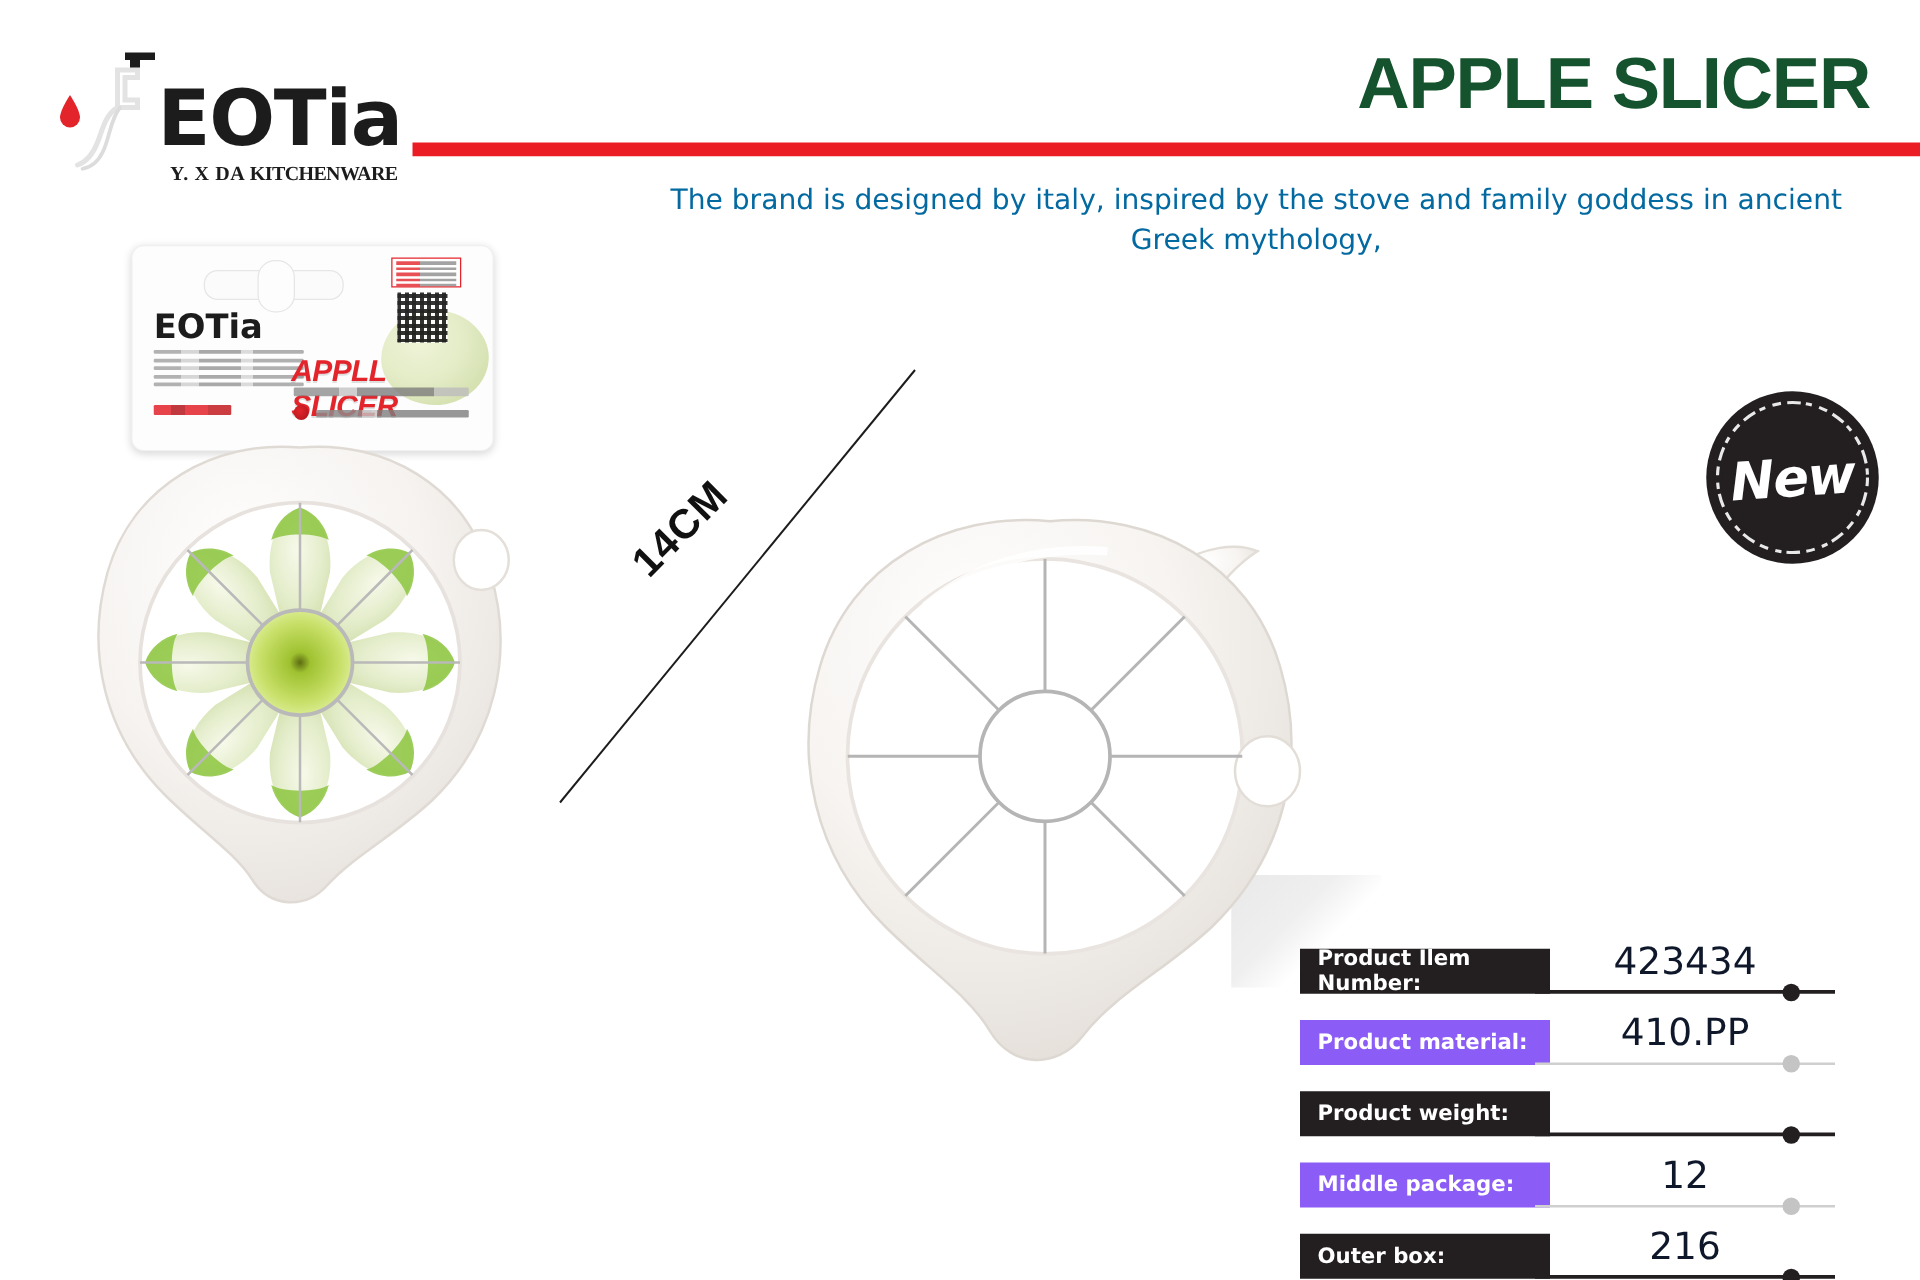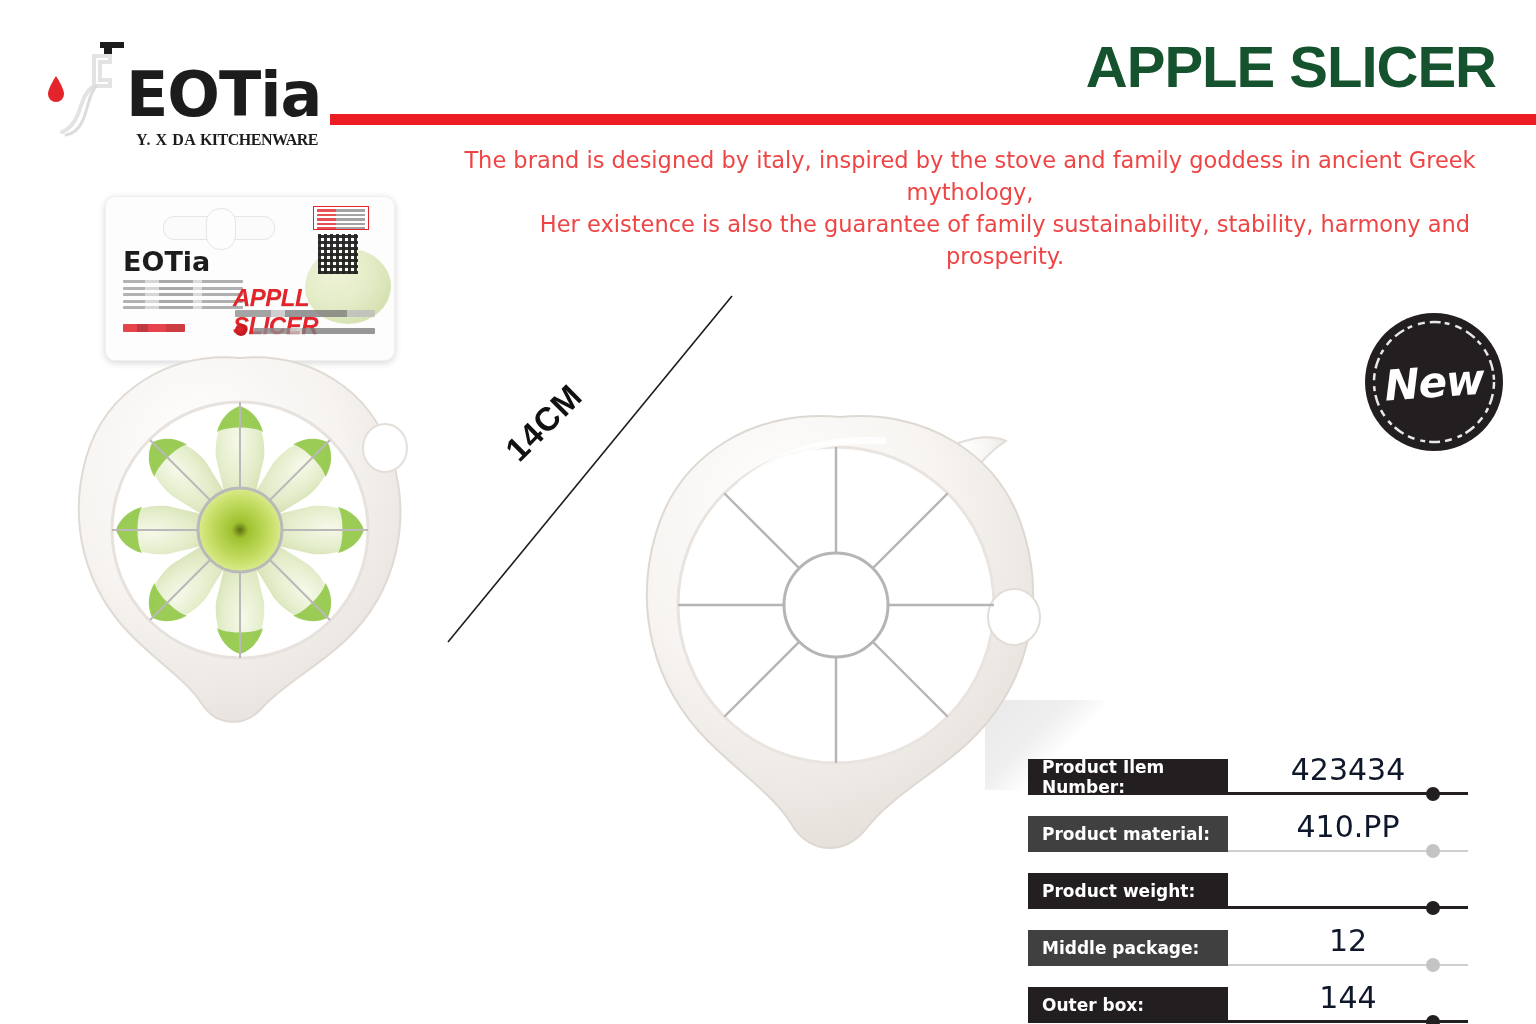--- a/index.html
+++ b/index.html
@@ -39,21 +39,21 @@
     font-size:58px;font-weight:700;color:#14532d;letter-spacing:-1px;
     font-family:"Liberation Sans","DejaVu Sans",sans-serif;line-height:1;
   }
   .rule{
     position:absolute;left:330px;top:114px;width:1206px;height:11px;background:#ec1c24;
   }
 
   
   .tagline{
     position:absolute;left:430px;top:144px;width:1080px;
-    text-align:center;color:#ef4444;font-size:22.5px;line-height:32px;
+    text-align:center;color:#0369a1;font-size:22.5px;line-height:32px;
     font-family:"DejaVu Sans","Liberation Sans",sans-serif;
   }
   .tagline div:last-child{padding-left:70px;}
 
   
   .pack{position:absolute;left:105px;top:196px;width:290px;height:165px;}
   .pack-card{
     position:absolute;inset:0;background:#fdfdfd;border-radius:10px;
     box-shadow:0 2px 7px rgba(0,0,0,.16);
     border:1px solid #f0f0f0;
@@ -144,27 +144,27 @@
     position:absolute;inset:0;display:flex;align-items:center;justify-content:center;
     color:#fff;font-size:42px;font-weight:700;font-style:italic;letter-spacing:-1px;
     font-family:"DejaVu Sans","Liberation Sans",sans-serif;
     transform:rotate(-4deg);
   }
 
   
   .specs{position:absolute;left:1028px;top:738px;width:480px;}
   .spec-row{position:relative;height:57px;}
   .chip{
-    position:absolute;left:0;bottom:0;width:200px;height:36px;
+    position:absolute;left:12px;bottom:0;width:200px;height:36px;
     display:flex;align-items:center;
     color:#fff;font-size:17px;font-weight:600;padding-left:14px;box-sizing:border-box;
     font-family:"DejaVu Sans","Liberation Sans",sans-serif;
   }
   .chip.dark{background:#231f20;}
-  .chip.grey{background:#404040;}
+  .chip.grey{background:#8b5cf6;}
   .line{position:absolute;left:200px;bottom:0;width:240px;height:3px;}
   .line.dark{background:#231f20;}
   .line.grey{background:#cfcfcf;height:2.5px;}
   .dot{position:absolute;bottom:-5.5px;right:28px;width:14px;height:14px;border-radius:50%;}
   .dot.dark{background:#231f20;}
   .dot.grey{background:#c4c4c4;}
   .val{
     position:absolute;left:200px;bottom:8px;width:240px;text-align:center;
     font-size:30px;color:#0f172a;font-weight:400;
     font-family:"DejaVu Sans","Liberation Sans",sans-serif;
@@ -187,21 +187,20 @@
     </svg>
     <div class="logo-word"><span>E</span><span>O</span><span>Tia</span></div>
     <div class="logo-sub"><span>Y. X DA</span> <span class="kw">KITCHENWARE</span></div>
   </div>
 
   <div class="title">APPLE SLICER</div>
   <div class="rule"></div>
 
   <div class="tagline">
     <div>The brand is designed by italy, inspired by the stove and family goddess in ancient Greek mythology,</div>
-    <div>Her existence is also the guarantee of family sustainability, stability, harmony and prosperity.</div>
   </div>
 
   <div class="pack">
     <div class="pack-card"></div>
     <div class="euro-slot"></div>
     <div class="pack-apple"></div>
     <div class="pack-logo"><span>E</span><span>O</span><span>Tia</span></div>
     <div class="pack-lines">
         <i></i>
         <i></i>
@@ -400,21 +399,21 @@
 
     <div class="spec-row">
       <div class="val">12</div>
       <div class="chip grey">Middle package:</div>
       <div class="line grey">
           <span class="dot grey"></span>
         </div>
     </div>
 
     <div class="spec-row">
-      <div class="val">144</div>
+      <div class="val">216</div>
       <div class="chip dark">Outer box:</div>
       <div class="line dark">
           <span class="dot dark"></span>
         </div>
     </div>
 
   </div>
 
 </div>
 

